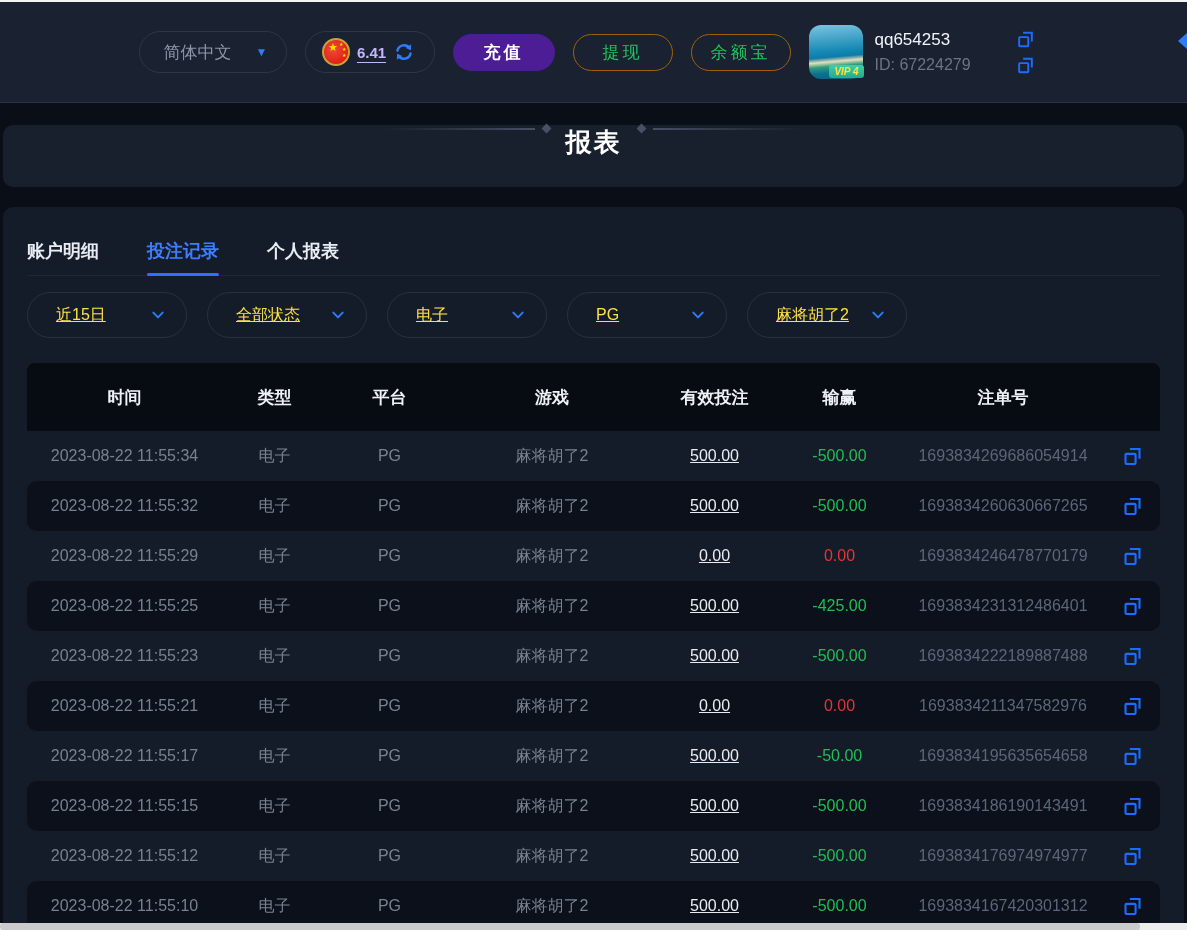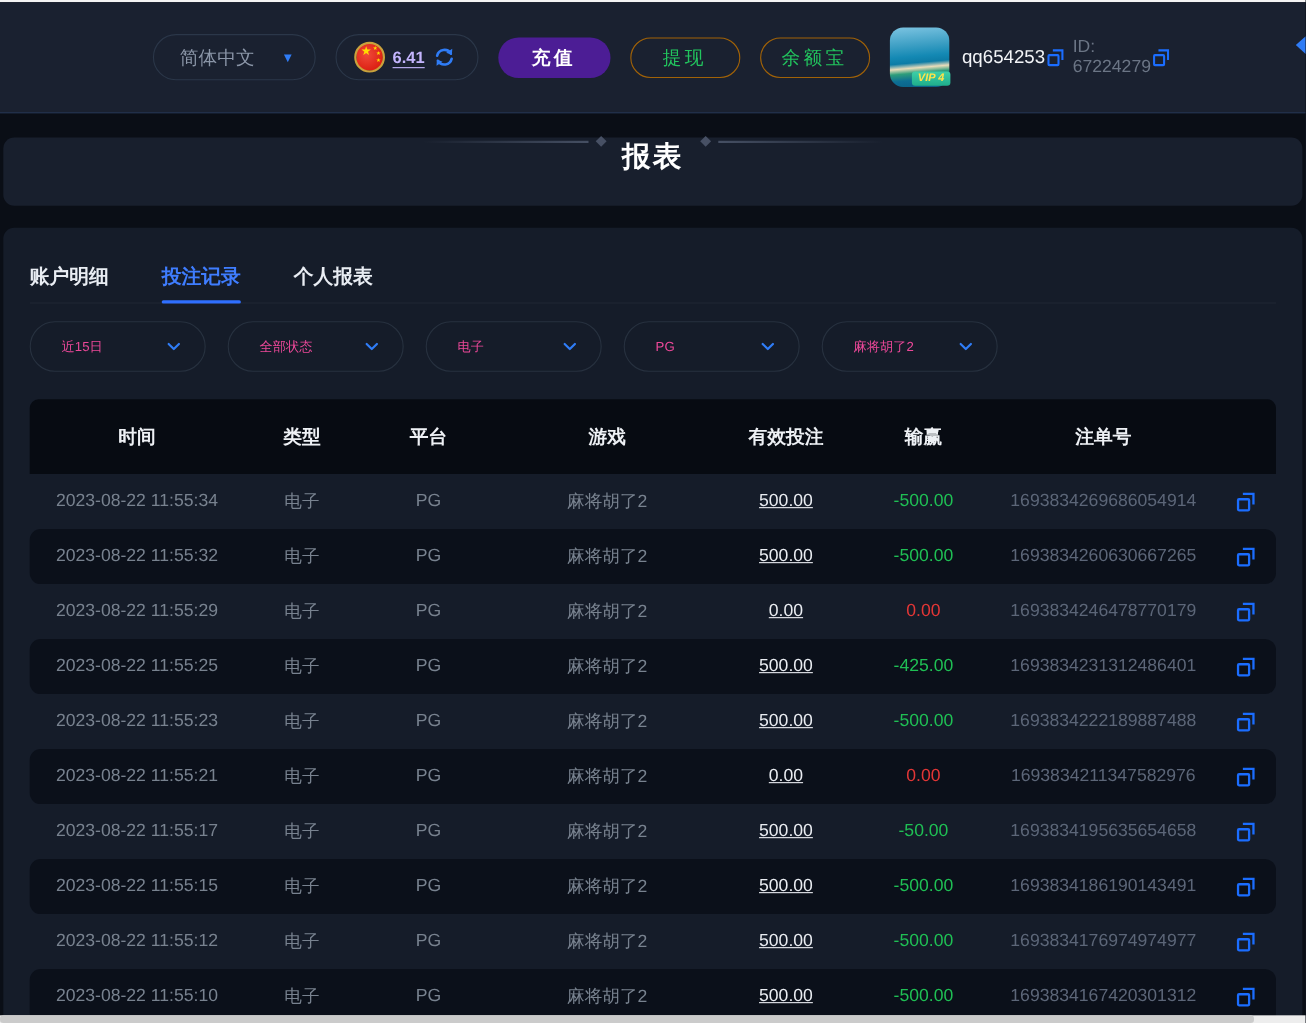--- a/index.html
+++ b/index.html
@@ -49,21 +49,21 @@
     width:54px; height:54px; border-radius:12px; position:relative; cursor:pointer;
     background:linear-gradient(175deg,#7cc4e2 0%,#3d9fc4 30%,#1489b4 48%,#0d7ca6 58%,#e9dcba 66%,#2e9d7a 74%,#0d6e94 85%,#0a5f85 100%);
     flex:0 0 54px;
   }
   .vip {
     position:absolute; right:-1px; bottom:1px;
     background:linear-gradient(180deg,#3ecfa8,#1fae8b);
     color:#ffe24a; font-size:10px; font-weight:bold; font-style:italic;
     padding:1px 5px; border-radius:3px; white-space:nowrap;
   }
-  .user-meta { width:160px; display:flex; gap:6px; margin-left:-6px; }
+  .user-meta { width:160px; display:flex; flex-direction:column; gap:6px; margin-left:-6px; }
   .user-row { display:flex; align-items:center; justify-content:space-between; }
   .user-name { color:#f2f4f7; font-size:17px; }
   .user-id { color:#6b7585; font-size:16px; }
   .copy { display:inline-flex; cursor:pointer; }
 
   
   .title-panel {
     margin:22px 3px 0 3px; height:62px; border-radius:10px; background:#181f2d;
     display:flex; align-items:flex-start; justify-content:center; gap:16px;
   }
@@ -91,21 +91,21 @@
   .tab.active::after {
     content:""; position:absolute; left:0; right:0; bottom:-1px;
     height:3px; border-radius:2px; background:#2f6fff;
   }
   .filters { display:flex; gap:20px; margin-top:16px; }
   .filter-pill {
     width:160px; height:46px; border:1px solid #27313f; border-radius:23px;
     display:flex; align-items:center; justify-content:space-between;
     padding:0 20px 0 28px; cursor:pointer;
   }
-  .filter-pill .val { color:#ec4899; font-size:12px; white-space:nowrap; }
+  .filter-pill .val { color:#fde047; font-size:16px; white-space:nowrap;text-decoration:underline; }
   .chev { display:flex; flex:0 0 auto; }
 
   
   .table { margin-top:25px; }
   .thead, .tr {
     display:grid;
     grid-template-columns:195px 105px 125px 200px 125px 125px 1fr 56px;
     align-items:center;
   }
   .thead {

